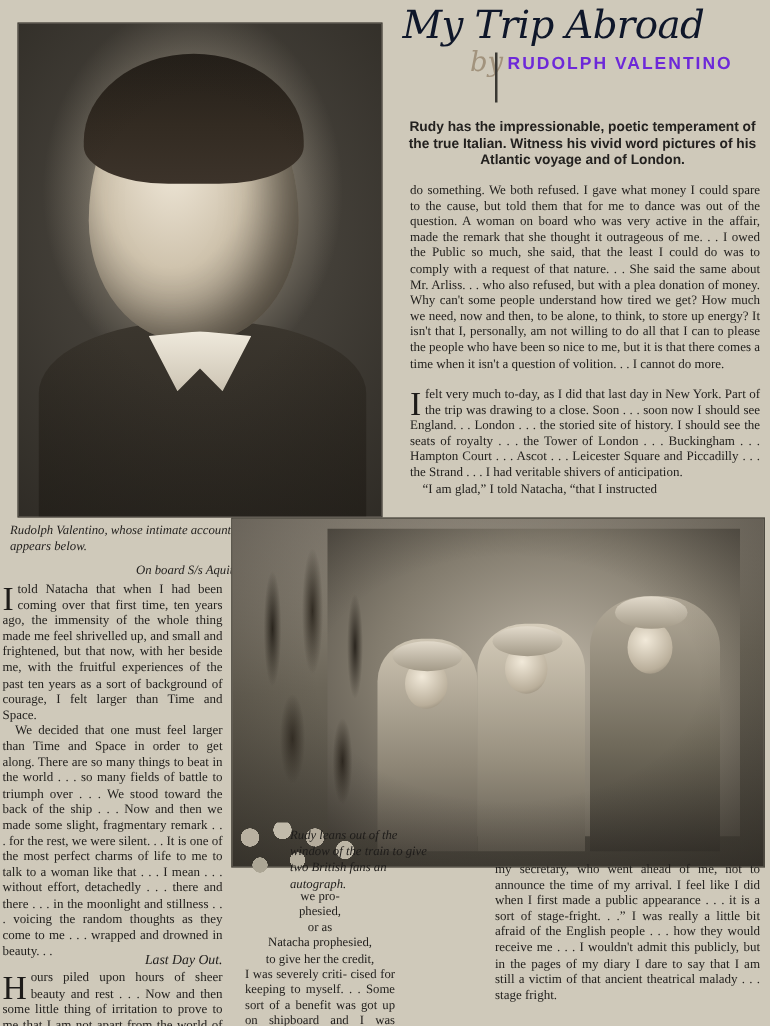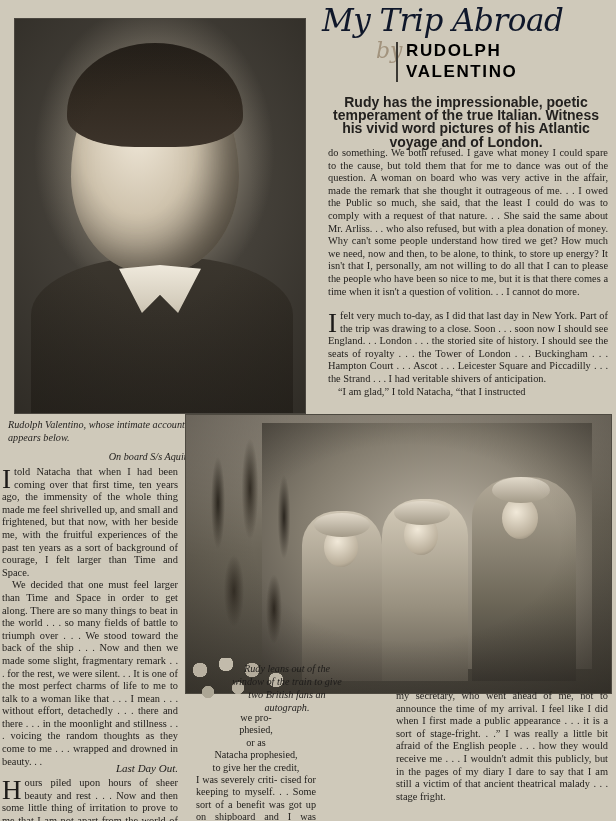--- a/index.html
+++ b/index.html
@@ -41,42 +41,42 @@
     color: #a2937d;
     margin-left: 24px;
   }
   #title-name {
     position: absolute;
     left: 406px;
     top: 40px;
     width: 200px;
     font-family: "Liberation Sans", sans-serif;
     font-weight: bold;
-    font-size: 17px;
+    font-size: 14px;
     line-height: 21px;
     letter-spacing: 1.6px;
-    color: #000000;
+    color: #6d28d9;
   }
   #title-rule {
     position: absolute;
     left: 396px;
     top: 42px;
     width: 2px;
     height: 40px;
     background: #3a3833;
   }
   
   #deck {
     position: absolute;
     left: 326px;
     top: 96px;
     width: 280px;
     font-family: "Liberation Sans", sans-serif;
     font-weight: bold;
-    font-size: 14px;
+    font-size: 11px;
     line-height: 13.2px;
     text-align: center;
     color: #23211f;
   }
   
   .col-text {
     font-family: "Liberation Serif", serif;
     font-size: 10.4px;
     line-height: 12.6px;
     color: #24221f;
@@ -272,21 +272,21 @@
   
   #photo-caption {
     position: absolute;
     left: 232px;
     top: 662px;
     width: 110px;
     font-family: "Liberation Serif", serif;
     font-style: italic;
     font-size: 10.2px;
     line-height: 13px;
-    text-align: center;
+    text-align: left;
     color: #1e1c1a;
   }
   
   #mid-col {
     position: absolute;
     left: 196px;
     top: 712px;
     width: 120px;
   }
   #mid-col .narrow {

